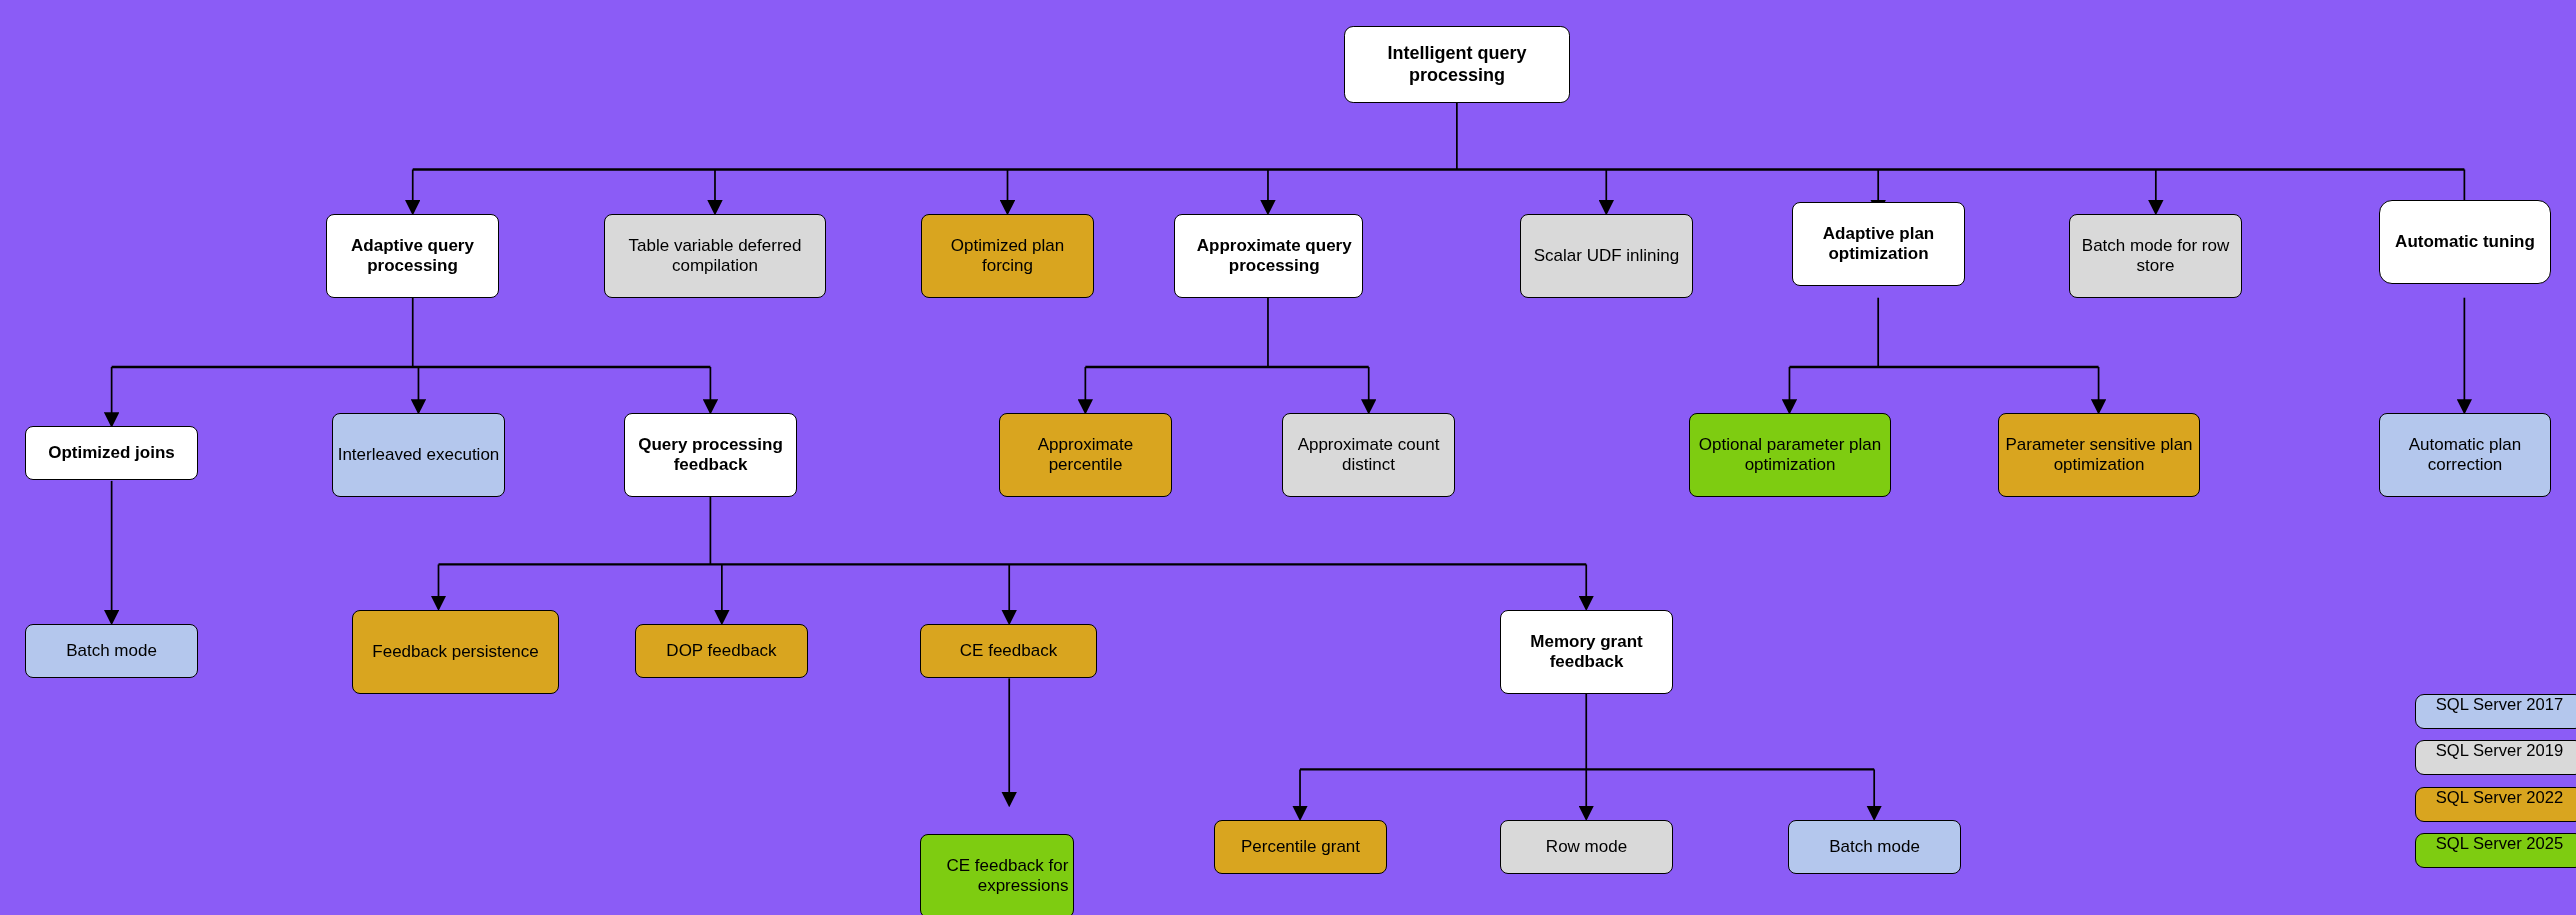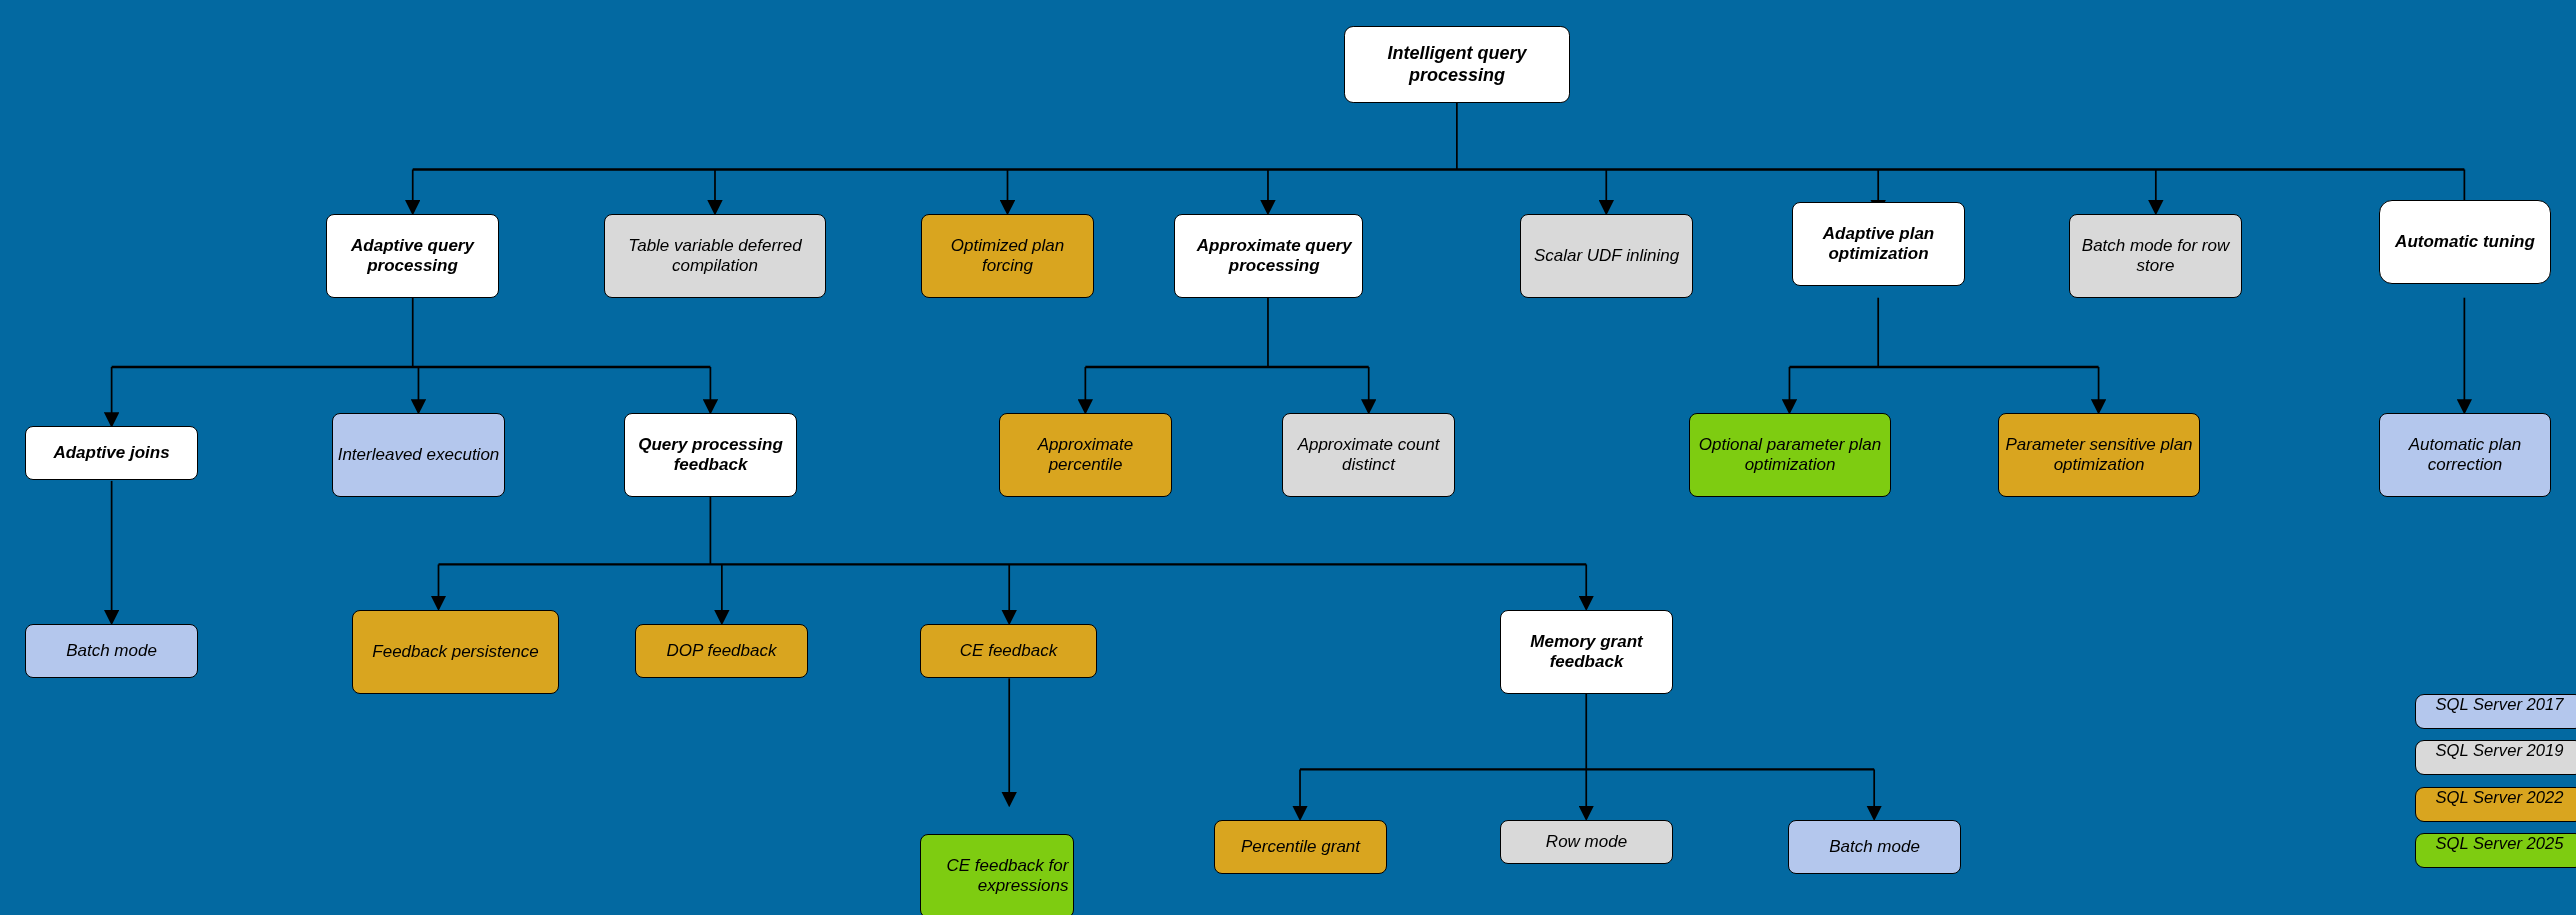--- a/index.html
+++ b/index.html
@@ -1,17 +1,17 @@
 <!DOCTYPE html>
 <html style="font-size:9.2px"><head>
 <meta charset="utf-8">
 <style>
   html,body{margin:0;padding:0;background:#ffffff;}
   body{font-family:"Liberation Sans",sans-serif;}
-  #canvas{position:relative;width:2576px;height:916px;background:#0369a1;overflow:hidden;font-style:italic;}
+  #canvas{position:relative;width:2576px;height:916px;background:#8b5cf6;overflow:hidden;}
   svg.edges{position:absolute;left:0;top:0;width:2576px;height:916px;pointer-events:none;}
   .node{position:absolute;box-sizing:border-box;border:1.7px solid #000000;border-radius:8px;
         display:flex;align-items:center;justify-content:center;text-align:center;
         line-height:1.18;color:#000000;padding:1.1px 4.6px;font-size:17px;}
   .node.root{font-weight:bold;font-size:18px;border-radius:9.2px;}
   .node.bold{font-weight:bold;}
   .fill-white{background:#ffffff;}
   .fill-gray{background:#d9d9d9;}
   .fill-gold{background:#d9a51f;}
   .fill-blue{background:#b4c7ed;}
@@ -91,21 +91,21 @@
       <div class="node fill-white bold" style="left: 1792px; top: 202px; width: 173px; height: 84px;">
         <span>Adaptive plan optimization</span>
       </div>
       <div class="node fill-gray" style="left: 2069px; top: 214px; width: 173px; height: 84px;">
         <span>Batch mode for row store</span>
       </div>
       <div class="node fill-white bold" style="left: 2379px; top: 200px; width: 172px; height: 84px; border-radius: 13px;">
         <span>Automatic tuning</span>
       </div>
       <div class="node fill-white bold" style="left: 25px; top: 426px; width: 173px; height: 54px;">
-        <span>Adaptive joins</span>
+        <span>Optimized joins</span>
       </div>
       <div class="node fill-blue" style="left: 332px; top: 413px; width: 173px; height: 84px;">
         <span>Interleaved execution</span>
       </div>
       <div class="node fill-white bold" style="left: 624px; top: 413px; width: 173px; height: 84px;">
         <span>Query processing feedback</span>
       </div>
       <div class="node fill-gold" style="left: 999px; top: 413px; width: 173px; height: 84px;">
         <span>Approximate percentile</span>
       </div>
@@ -135,21 +135,21 @@
       </div>
       <div class="node fill-white bold" style="left: 1500px; top: 610px; width: 173px; height: 84px;">
         <span>Memory grant feedback</span>
       </div>
       <div class="node fill-green" style="left: 920px; top: 834px; width: 154px; height: 84px; text-align: right;">
         <span>CE feedback for expressions</span>
       </div>
       <div class="node fill-gold" style="left: 1214px; top: 820px; width: 173px; height: 54px;">
         <span>Percentile grant</span>
       </div>
-      <div class="node fill-gray" style="left: 1500px; top: 820px; width: 173px; height: 44px;">
+      <div class="node fill-gray" style="left: 1500px; top: 820px; width: 173px; height: 54px;">
         <span>Row mode</span>
       </div>
       <div class="node fill-blue" style="left: 1788px; top: 820px; width: 173px; height: 54px;">
         <span>Batch mode</span>
       </div>
     </div>
   <div id="legend-layer">
       <div class="legend-item fill-blue" style="left: 2379px; top: 694px; width: 169px; height: 35px;">
         <span>SQL Server 2017</span>
       </div>

